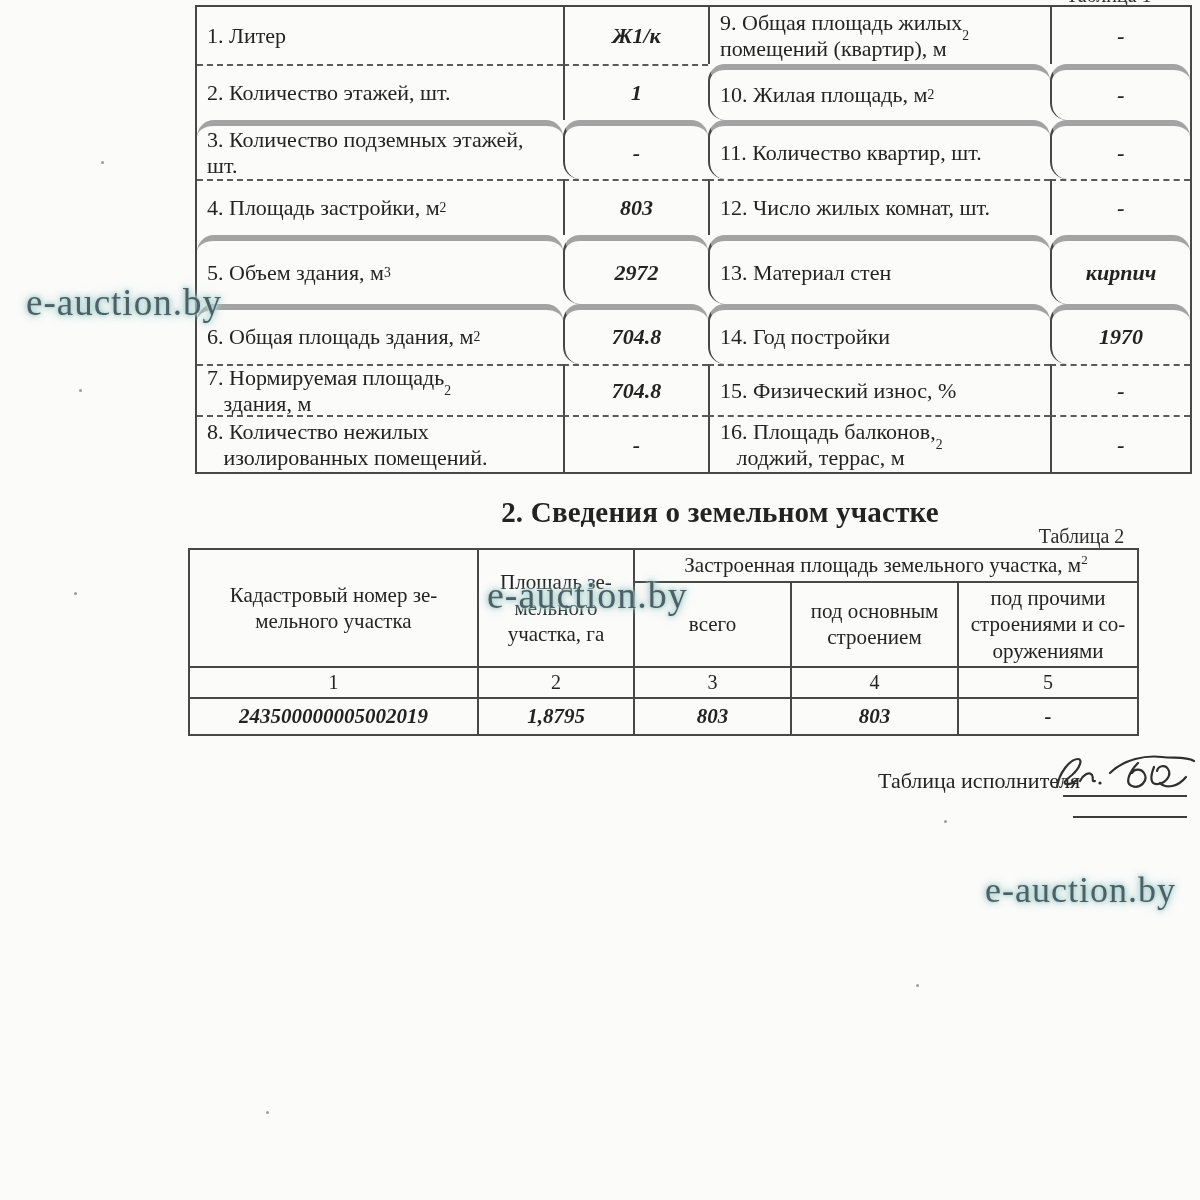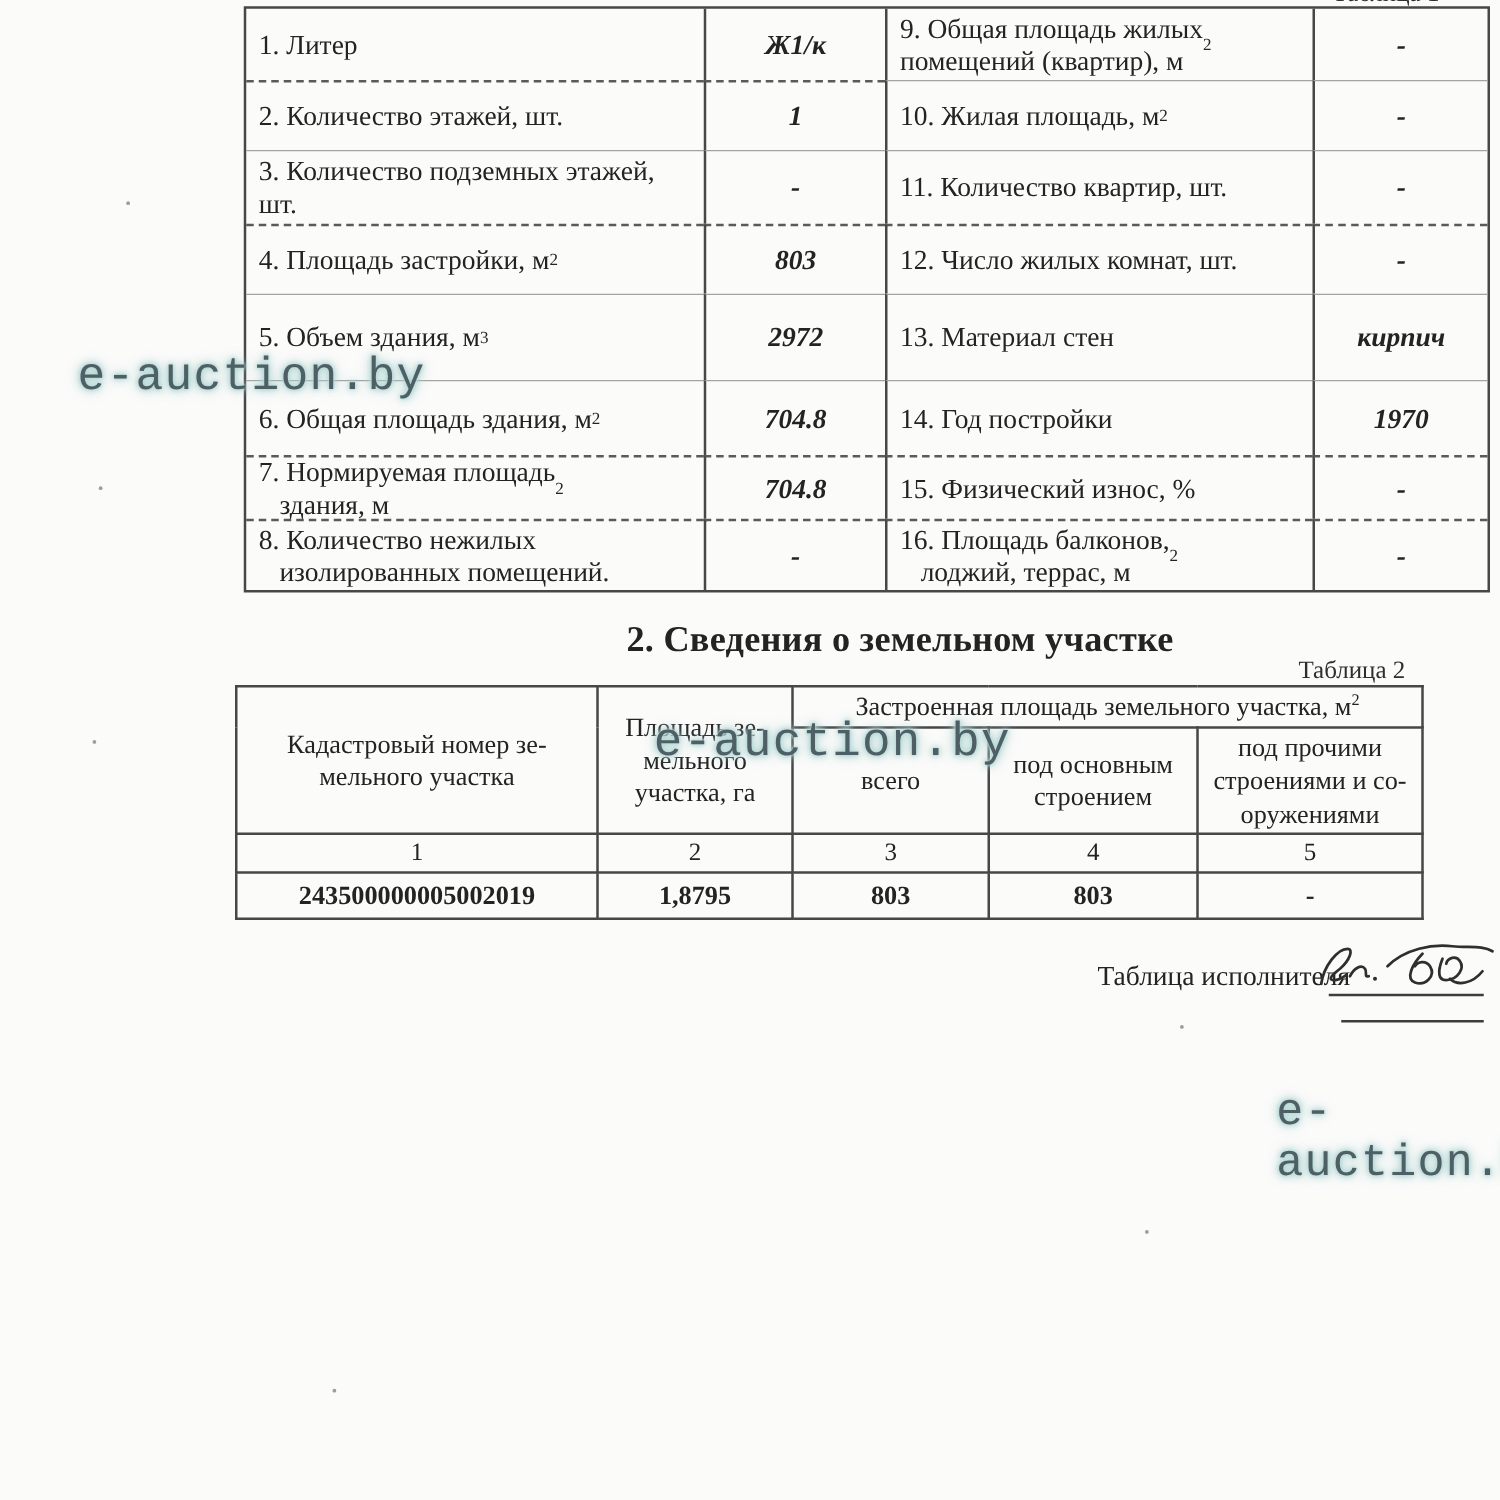--- a/index.html
+++ b/index.html
@@ -20,21 +20,21 @@
     border:2px solid #474747;
   }
   .cell{
     box-sizing:border-box;
     display:flex;align-items:center;
     font-size:22px;line-height:1.18;
     padding:2px 8px 2px 10px;
     white-space:pre-line;
   }
   .cell.vline{border-left:2px solid #474747;}
-  .cell.hline{border-top:1px solid #a3a3a3;}
+  .cell.hline{border-top:6px solid #a3a3a3;border-radius:17px;}
   .cell.hdash{border-top:2px dashed #5a5a5a;}
   .val{justify-content:center;text-align:center;font-weight:bold;font-style:italic;padding:18px 4px;}
   sup.s{font-size:0.62em;line-height:0;vertical-align:super;font-style:inherit;}
 
   
   #heading2{
     left:430px;top:496px;width:580px;text-align:center;
     font-size:29px;font-weight:bold;letter-spacing:0.2px;
   }
   #t2caption{left:1000px;top:525px;width:163px;text-align:center;font-size:20px;color:#2e2e2e;}
@@ -48,33 +48,32 @@
   #table2 td{
     box-sizing:border-box;
     border:2px solid #474747;
     text-align:center;vertical-align:middle;
     font-size:21px;line-height:1.25;
     padding:2px 6px;
     white-space:pre-line;
   }
   #table2 td.dashtop{border-top:2px dashed #5a5a5a;}
   #table2 tr.nums td{font-size:20px;}
-  #table2 tr.data td{font-weight:bold;margin-top:41px;}
+  #table2 tr.data td{font-weight:bold;font-style:italic;margin-top:41px;}
 
   
   .wm{
     position:absolute;
-    font-family:Liberation Mono, monospace;
+    font-family:Liberation Serif, serif;
     color:#4e6065;
     text-shadow:
       0 0 2px #b5dad8, 0 0 4px #aed4d2, 0 0 7px #a8d0ce,
       0 0 12px rgba(168,208,206,0.85);
     z-index:5;
     letter-spacing:1px;
-    margin-left:36px;
   }
   #wm1{left:26px;top:281px;font-size:37px;}
   #wm2{left:487px;top:573px;font-size:38px;}
   #wm3{left:985px;top:869px;font-size:36px;}
 
   
   #sigLabel{left:878px;top:768px;font-size:22px;}
   #sigSvg{left:1050px;top:751px;z-index:4;}
   .sigline{position:absolute;border-top:2px solid #3d3d3d;}
   #sigline1{left:1063px;top:795px;width:124px;}

